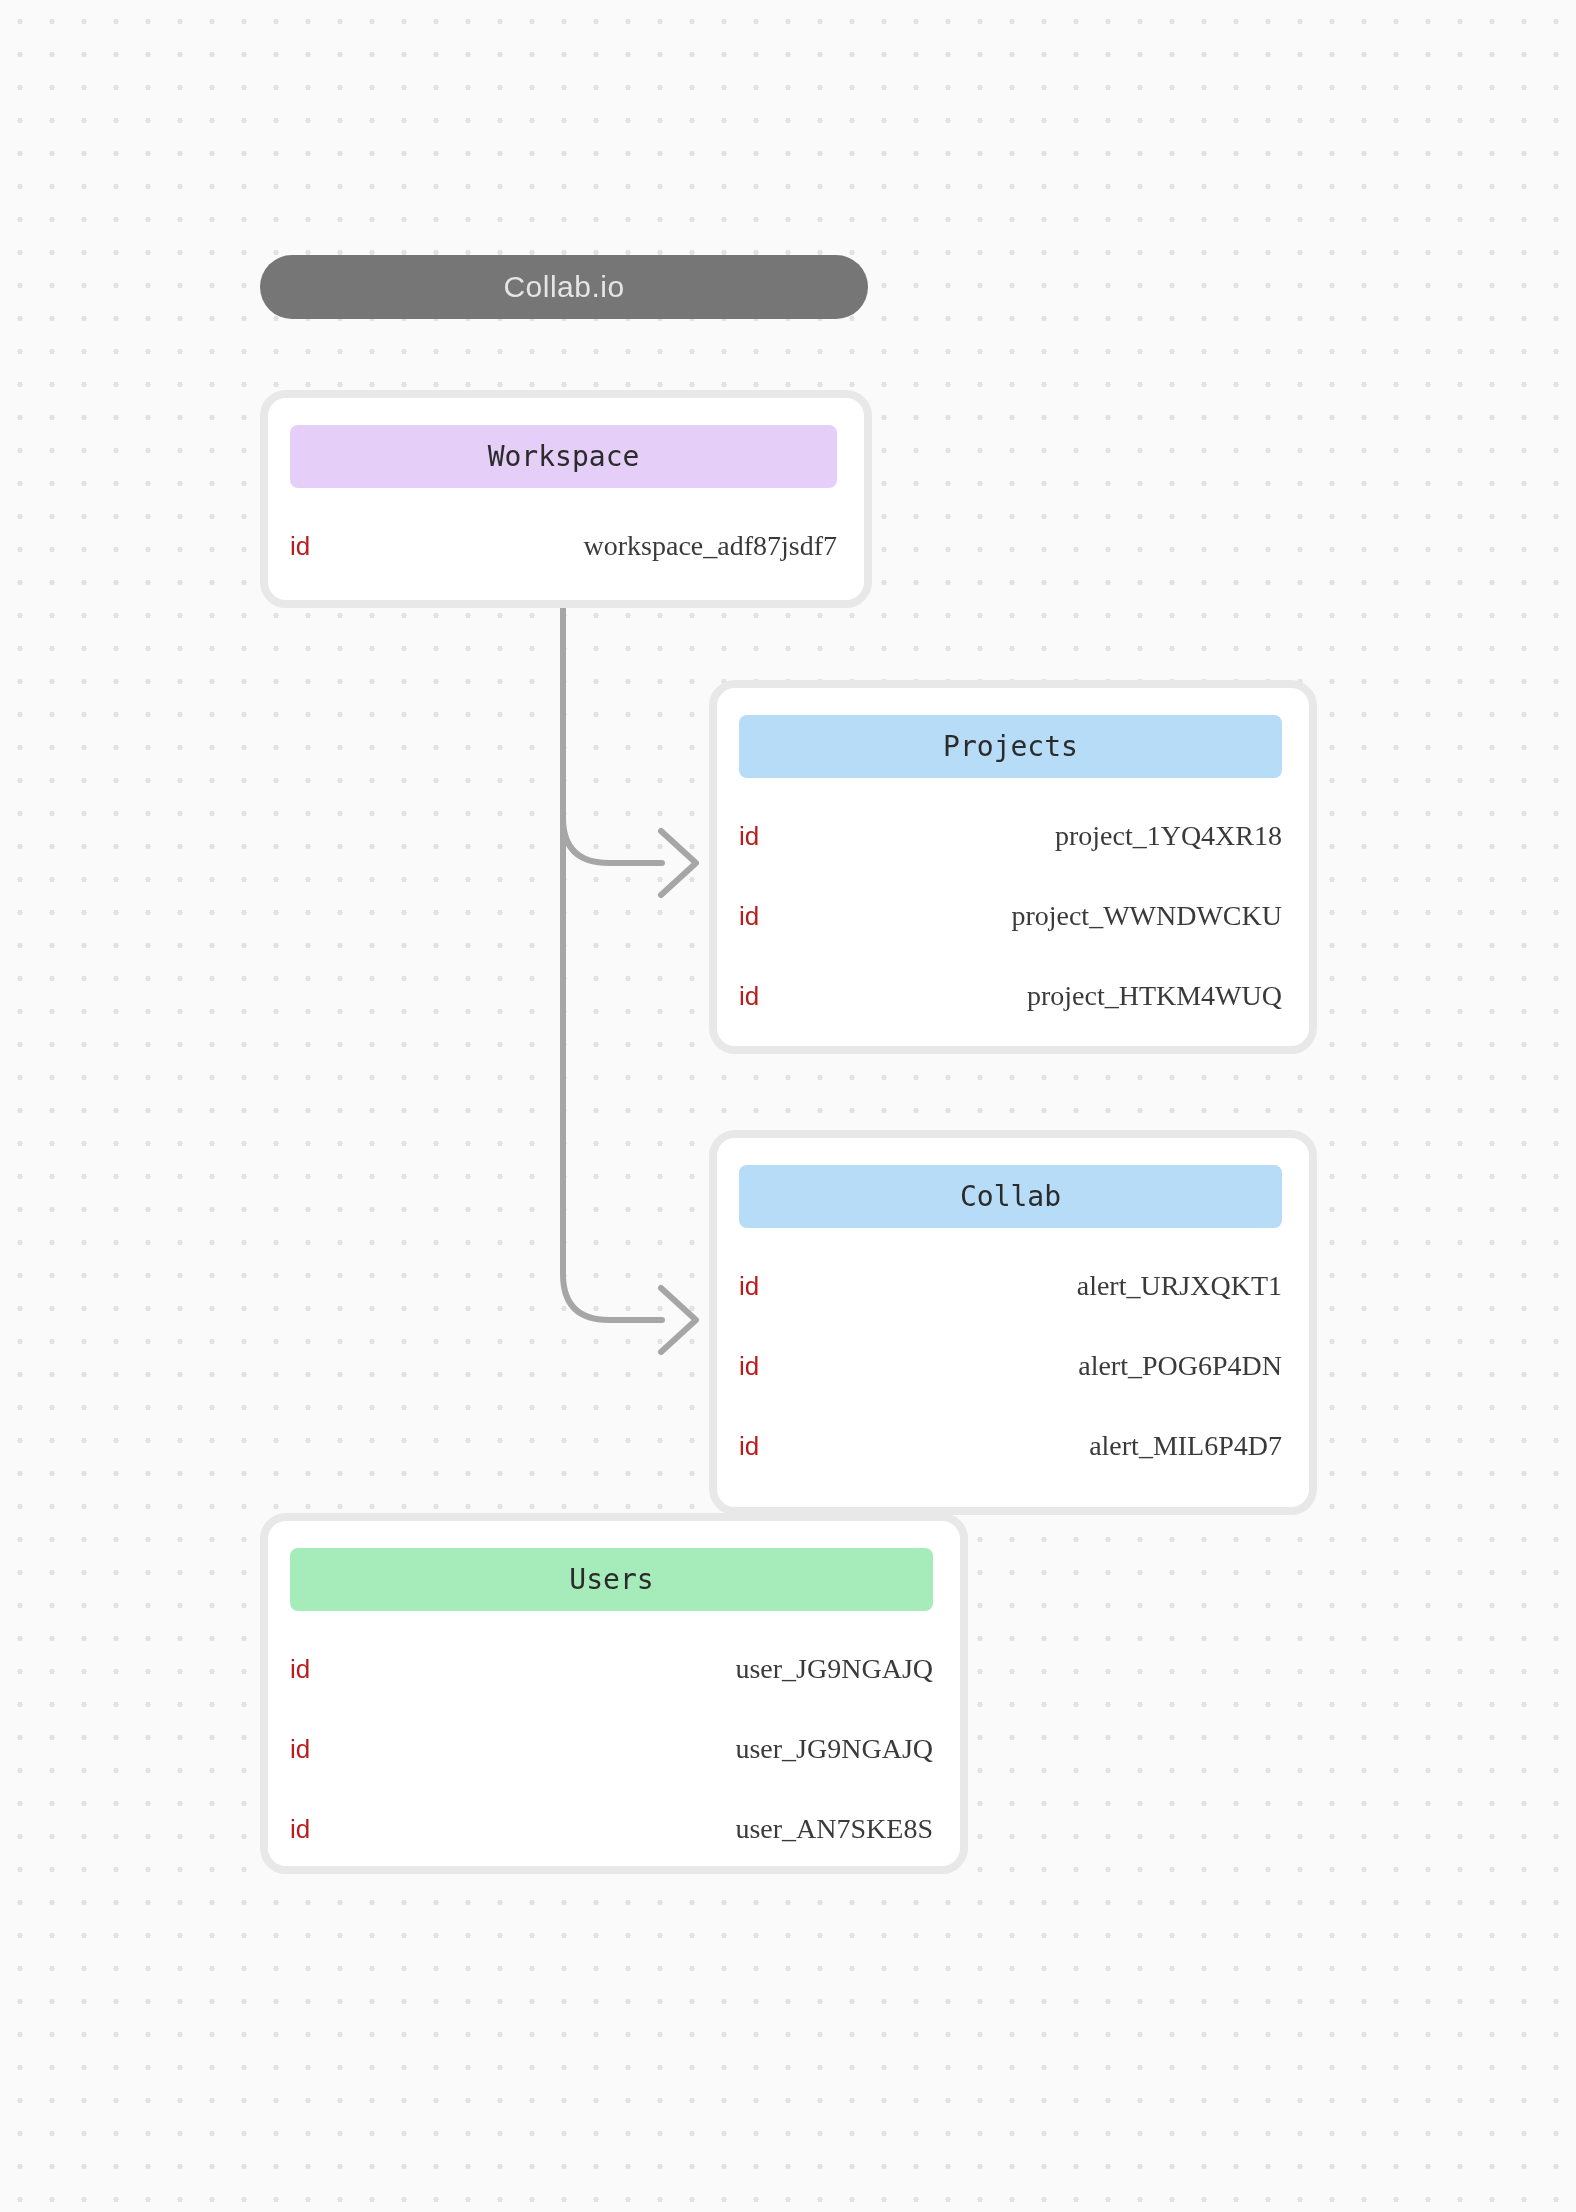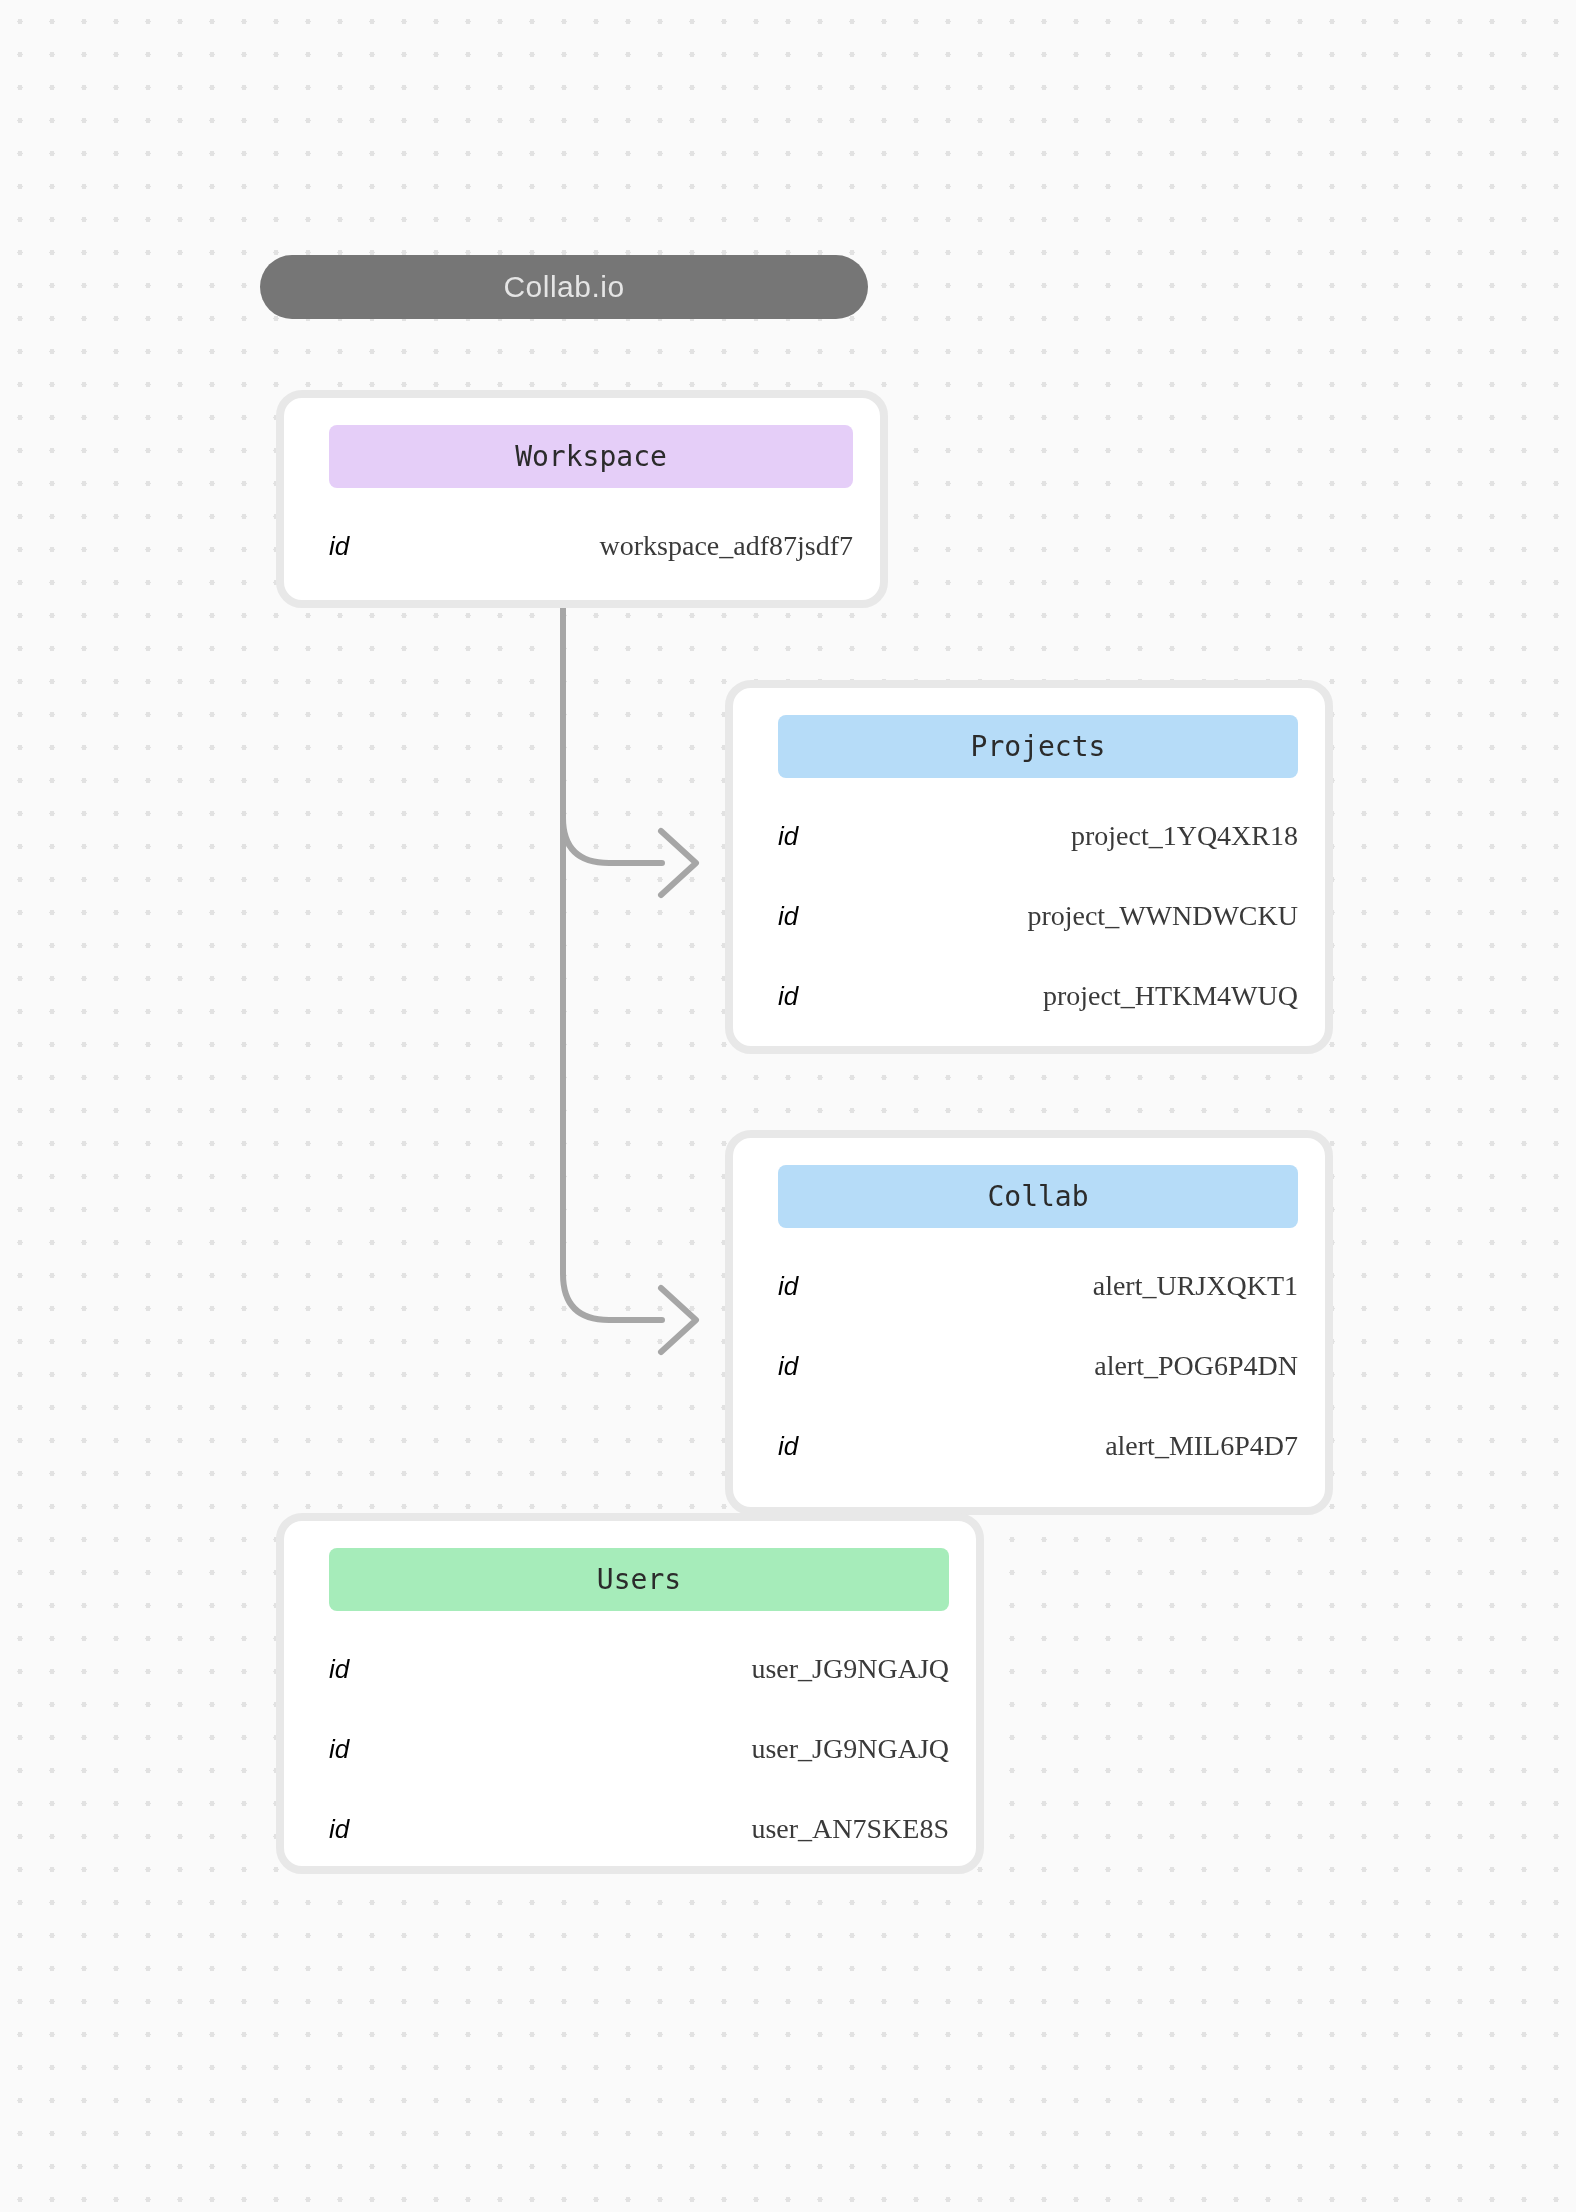--- a/index.html
+++ b/index.html
@@ -15,40 +15,39 @@
   }
   .pill {
     position:absolute; left:260px; top:255px; width:608px; height:64px;
     background:#767676; border-radius:32px;
     display:flex; align-items:center; justify-content:center;
     color:#e5e5e5; font-size:30px; letter-spacing:0.5px;
   }
   .card {
     position:absolute; background:#ffffff;
     border:8px solid #e8e8e8; border-radius:26px;
-    padding:27px 27px 0 45px;
-    margin-left:16px;
+    padding:27px 27px 0 22px;
   }
   .card-workspace { left:260px; top:390px;  width:612px; height:218px; }
   .card-projects  { left:709px; top:680px;  width:608px; height:374px; }
   .card-alerts    { left:709px; top:1130px; width:608px; height:385px; }
   .card-users     { left:260px; top:1513px; width:708px; height:361px; }
   .hdr {
     height:63px; border-radius:8px; margin-bottom:18px;
     display:flex; align-items:center; justify-content:center;
     font-family:"DejaVu Sans Mono", monospace;
     font-size:28px; font-weight:500; color:#2b2b2b;
   }
   .hdr-purple { background:#e5cef8; }
   .hdr-blue   { background:#b6dcf8; }
   .hdr-green  { background:#a6ecba; }
   .row {
     height:80px; display:flex; align-items:center; justify-content:space-between;
   }
-  .k { font-size:26px; color:#000000;font-style:italic; }
+  .k { font-size:26px; color:#b91c1c; }
   .v {
     font-family:Liberation Serif, serif;
     font-size:28px; font-weight:500; color:#3a3a3a;
   }
   .connectors { position:absolute; left:0; top:0; width:1576px; height:2212px; pointer-events:none; }
 </style>
 </head>
 <body>
 
 <svg class="connectors" viewBox="0 0 1576 2212">

